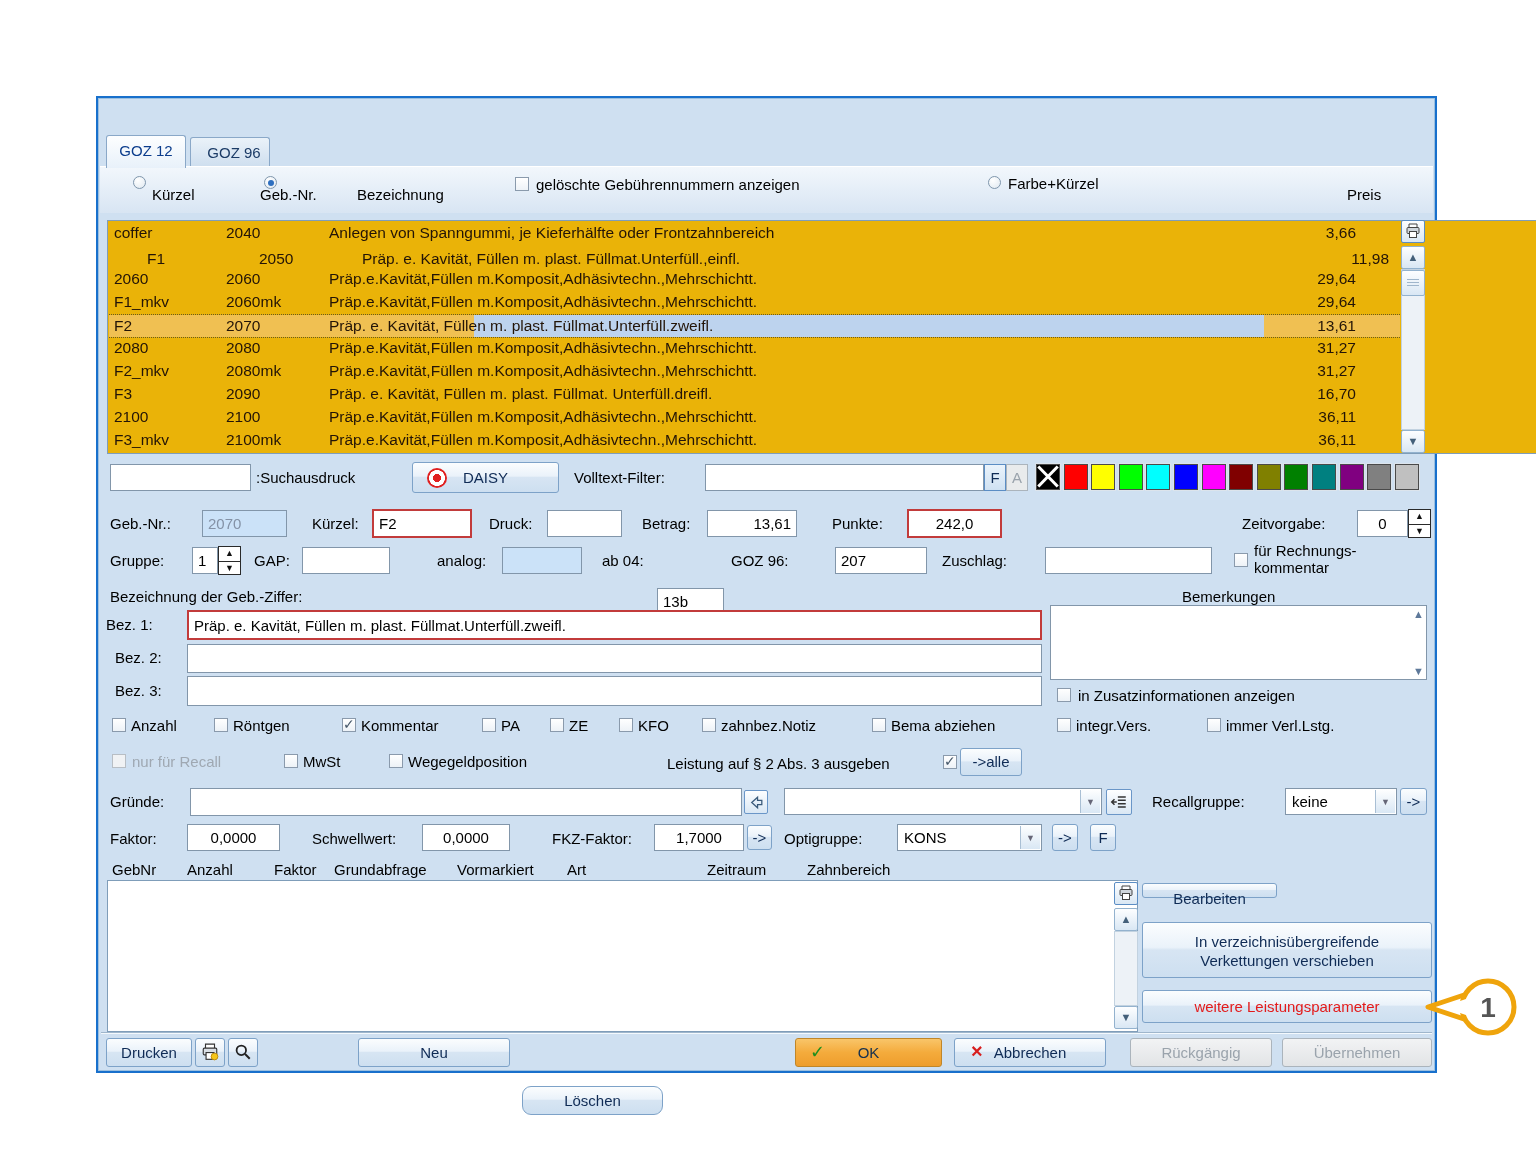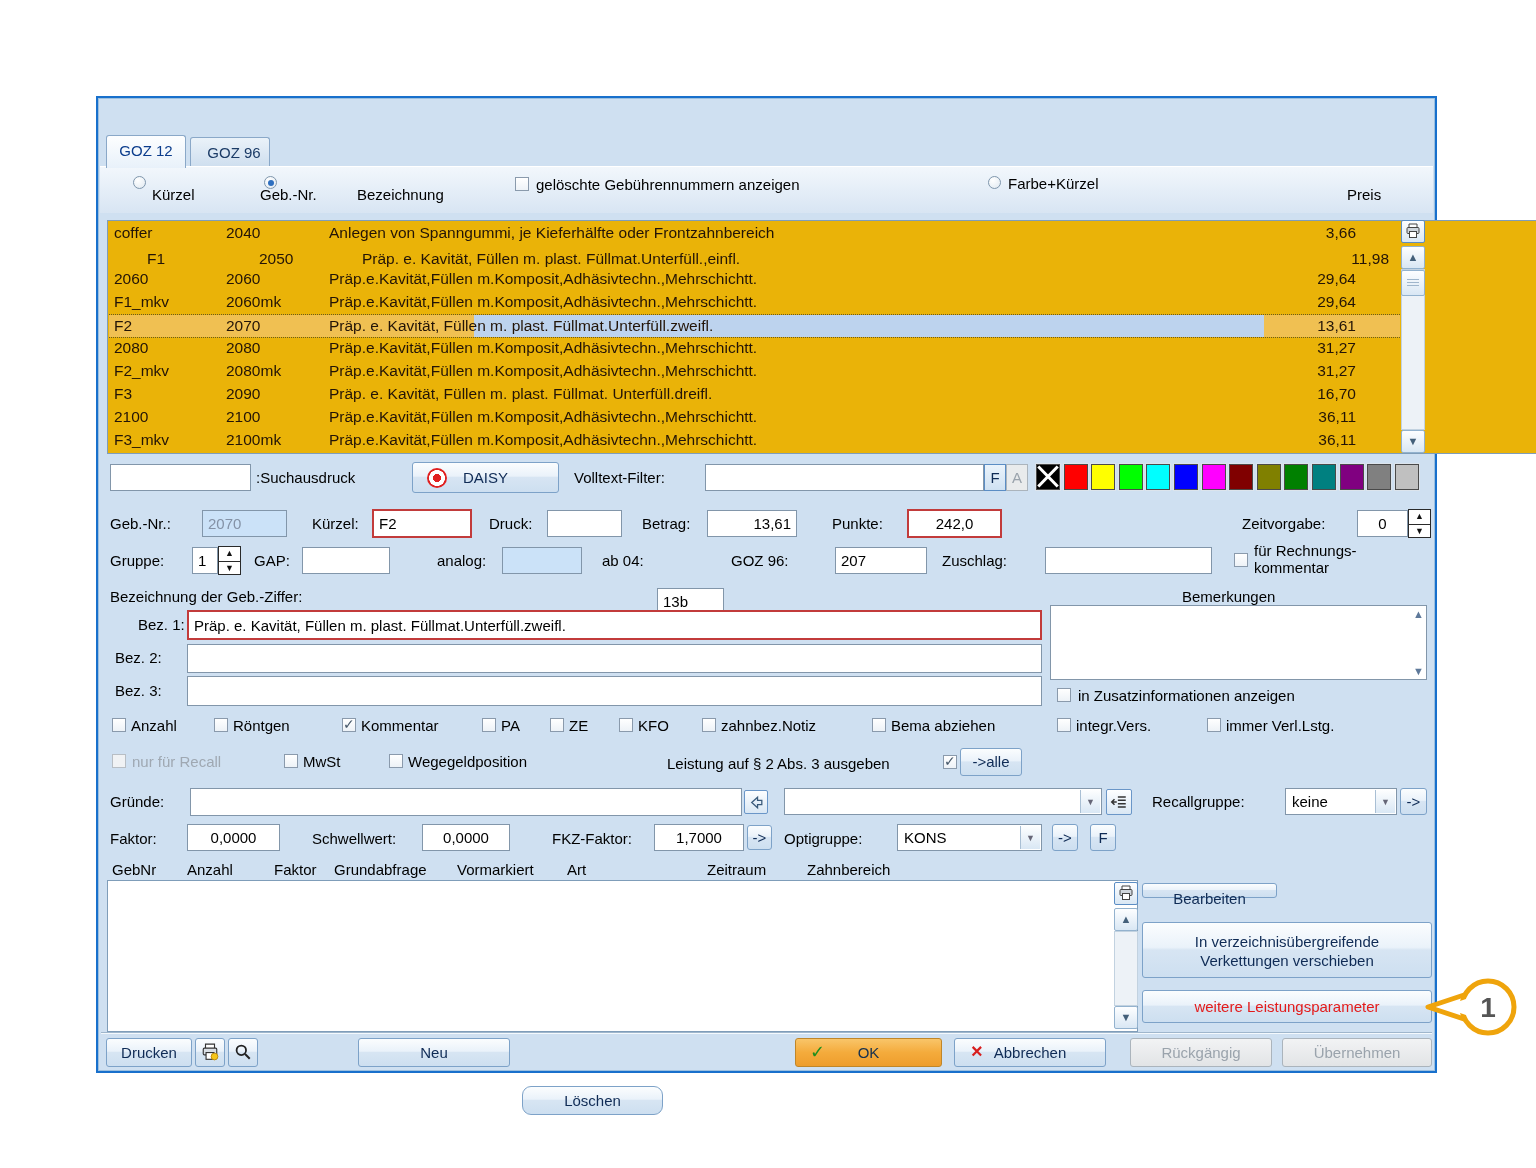--- a/index.html
+++ b/index.html
@@ -216,21 +216,21 @@
   <input class="input" style="left: 559px; top: 449px; width: 67px; margin-top: 41px;" readonly="" value="13b">
   <div class="lbl" style="left:633px;top:454px;">GOZ 96:</div>
   <input class="input" style="left: 737px; top: 449px; width: 92px;" readonly="" value="207">
   <div class="lbl" style="left:844px;top:454px;">Zuschlag:</div>
   <input class="input" style="left: 947px; top: 449px; width: 167px;" readonly="">
   <div class="cb" style="left:1136px;top:455px;"></div>
   <div class="lbl" style="left:1156px;top:444px;"><span>für Rechnungs-</span><br><span>kommentar</span></div>
 
   <div class="lbl" style="left:12px;top:490px;text-align:right;">Bezeichnung der Geb.-Ziffer:</div>
   <div class="lbl" style="left:1084px;top:490px;">Bemerkungen</div>
-  <div class="lbl" style="left:8px;top:518px;margin-left:32px;">Bez. 1:</div>
+  <div class="lbl" style="left:8px;top:518px;">Bez. 1:</div>
   <input class="input red" style="left: 89px; top: 512px; width: 855px; height: 30px;" readonly="" value="Präp. e. Kavität, Füllen m. plast. Füllmat.Unterfüll.zweifl.">
   <div class="lbl" style="left:17px;top:551px;">Bez. 2:</div>
   <input class="input" style="left: 89px; top: 546px; width: 855px; height: 29px;" readonly="">
   <div class="lbl" style="left:17px;top:584px;">Bez. 3:</div>
   <input class="input" style="left: 89px; top: 578px; width: 855px; height: 30px;" readonly="">
 
   <div class="abs" style="left:952px;top:507px;width:377px;height:75px;background:#fff;border:1px solid #8296AA;box-sizing:border-box;">
     <div class="abs" style="right:2px;top:2px;color:#5E799A;font-size:11px;">▲</div>
     <div class="abs" style="right:2px;bottom:2px;color:#5E799A;font-size:11px;">▼</div>
   </div>

